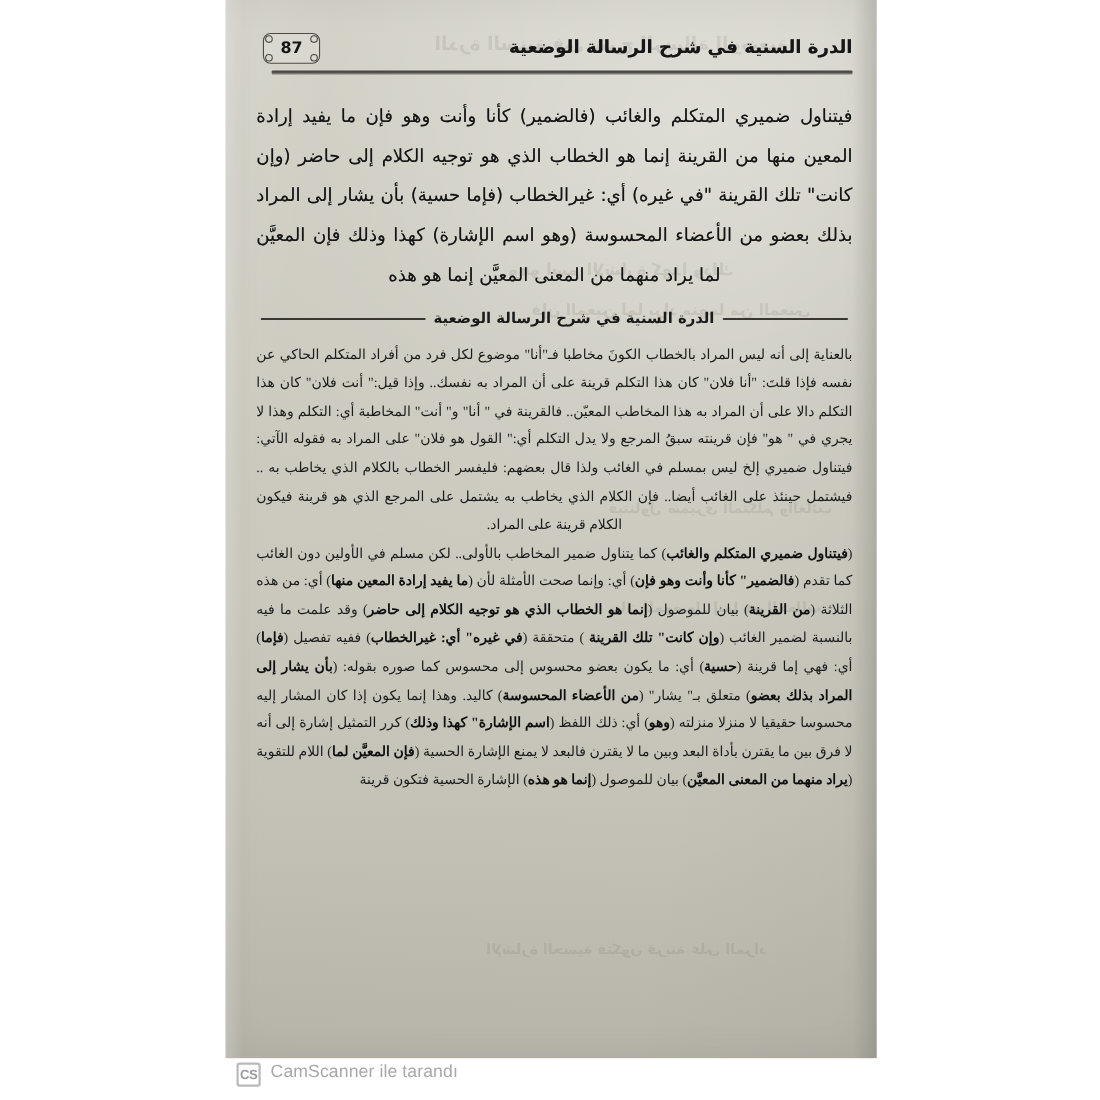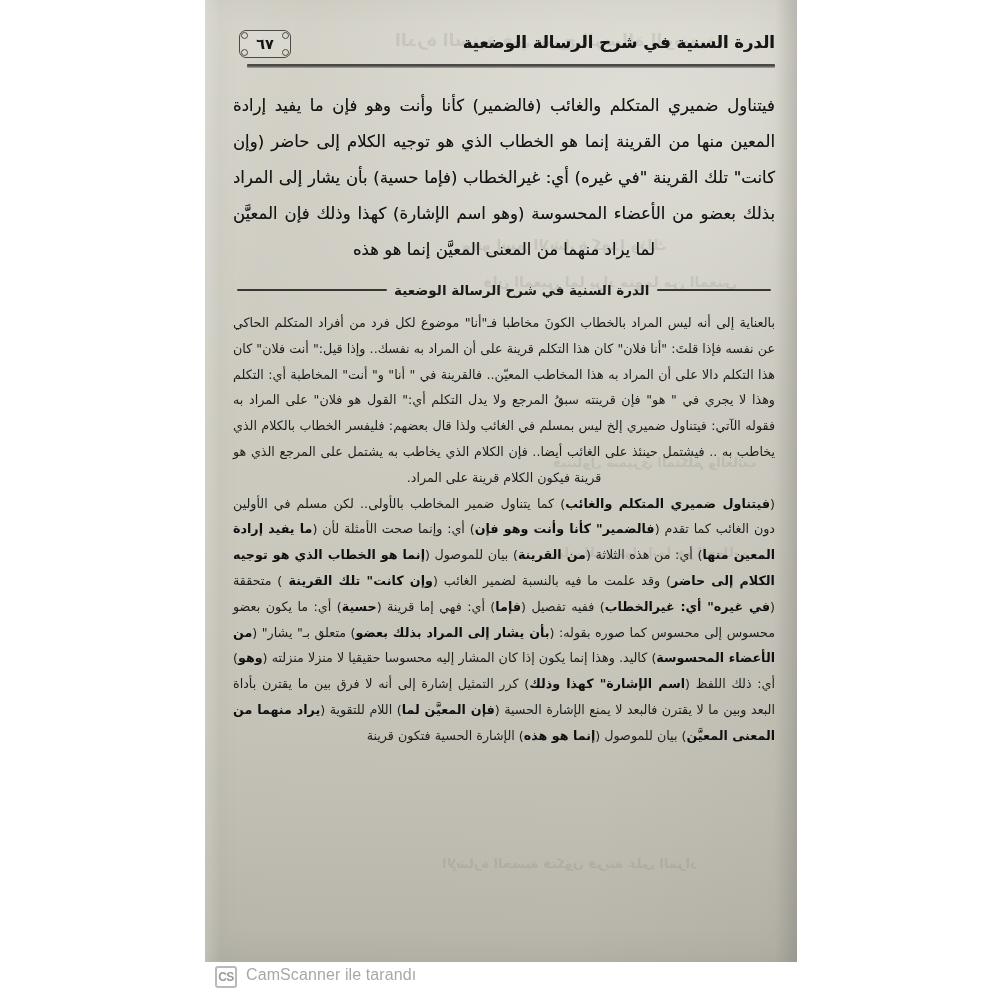--- a/index.html
+++ b/index.html
@@ -196,21 +196,21 @@
   
   .sharh {
     font-size: 12.7px;
     font-weight: 400;
     color: #1b1b1b;
     line-height: 25.8px;
     text-align: justify;
     margin: 0;
     letter-spacing: -0.05px;
   }
-  .sharh p { margin: 0; }
+  .sharh p { margin: 0; font-family: Liberation Serif, serif; }
   .sharh p.last-center { text-align-last: center; }
   .sharh b { font-weight: 700; color: #0f0f0f; }
 
   
   .camscanner {
     position: absolute;
     left: 215px;
     top: 966px;
     display: flex;
     align-items: flex-start;
@@ -257,21 +257,21 @@
     <div class="bleed bleed-4">الإشارة الحسية فتكون قرينة على المراد</div>
     <div class="bleed bleed-5">فيتناول ضميري المتكلم والغائب</div>
     <div class="bleed bleed-6">بيان للموصول إنما هو الخطاب</div>
 
     <div class="page-header">
       <div class="header-title">الدرة السنية في شرح الرسالة الوضعية</div>
 
       <div class="page-number-box">
         <span class="pn-dot-bl"></span>
         <span class="pn-dot-br"></span>
-        <span class="page-number-text">٦٧</span>
+        <span class="page-number-text">87</span>
       </div>
 
       <div class="header-rule"></div>
     </div>
 
     <div class="body-col">
 
       <p class="matn">فيتناول ضميري المتكلم والغائب (فالضمير) كأنا وأنت وهو فإن ما يفيد إرادة المعين منها من القرينة إنما هو الخطاب الذي هو توجيه الكلام إلى حاضر (وإن كانت" تلك القرينة "في غيره) أي: غيرالخطاب (فإما حسية) بأن يشار إلى المراد بذلك بعضو من الأعضاء المحسوسة (وهو اسم الإشارة) كهذا وذلك فإن المعيَّن لما يراد منهما من المعنى المعيَّن إنما هو هذه</p>
 
       <div class="mid-divider">

